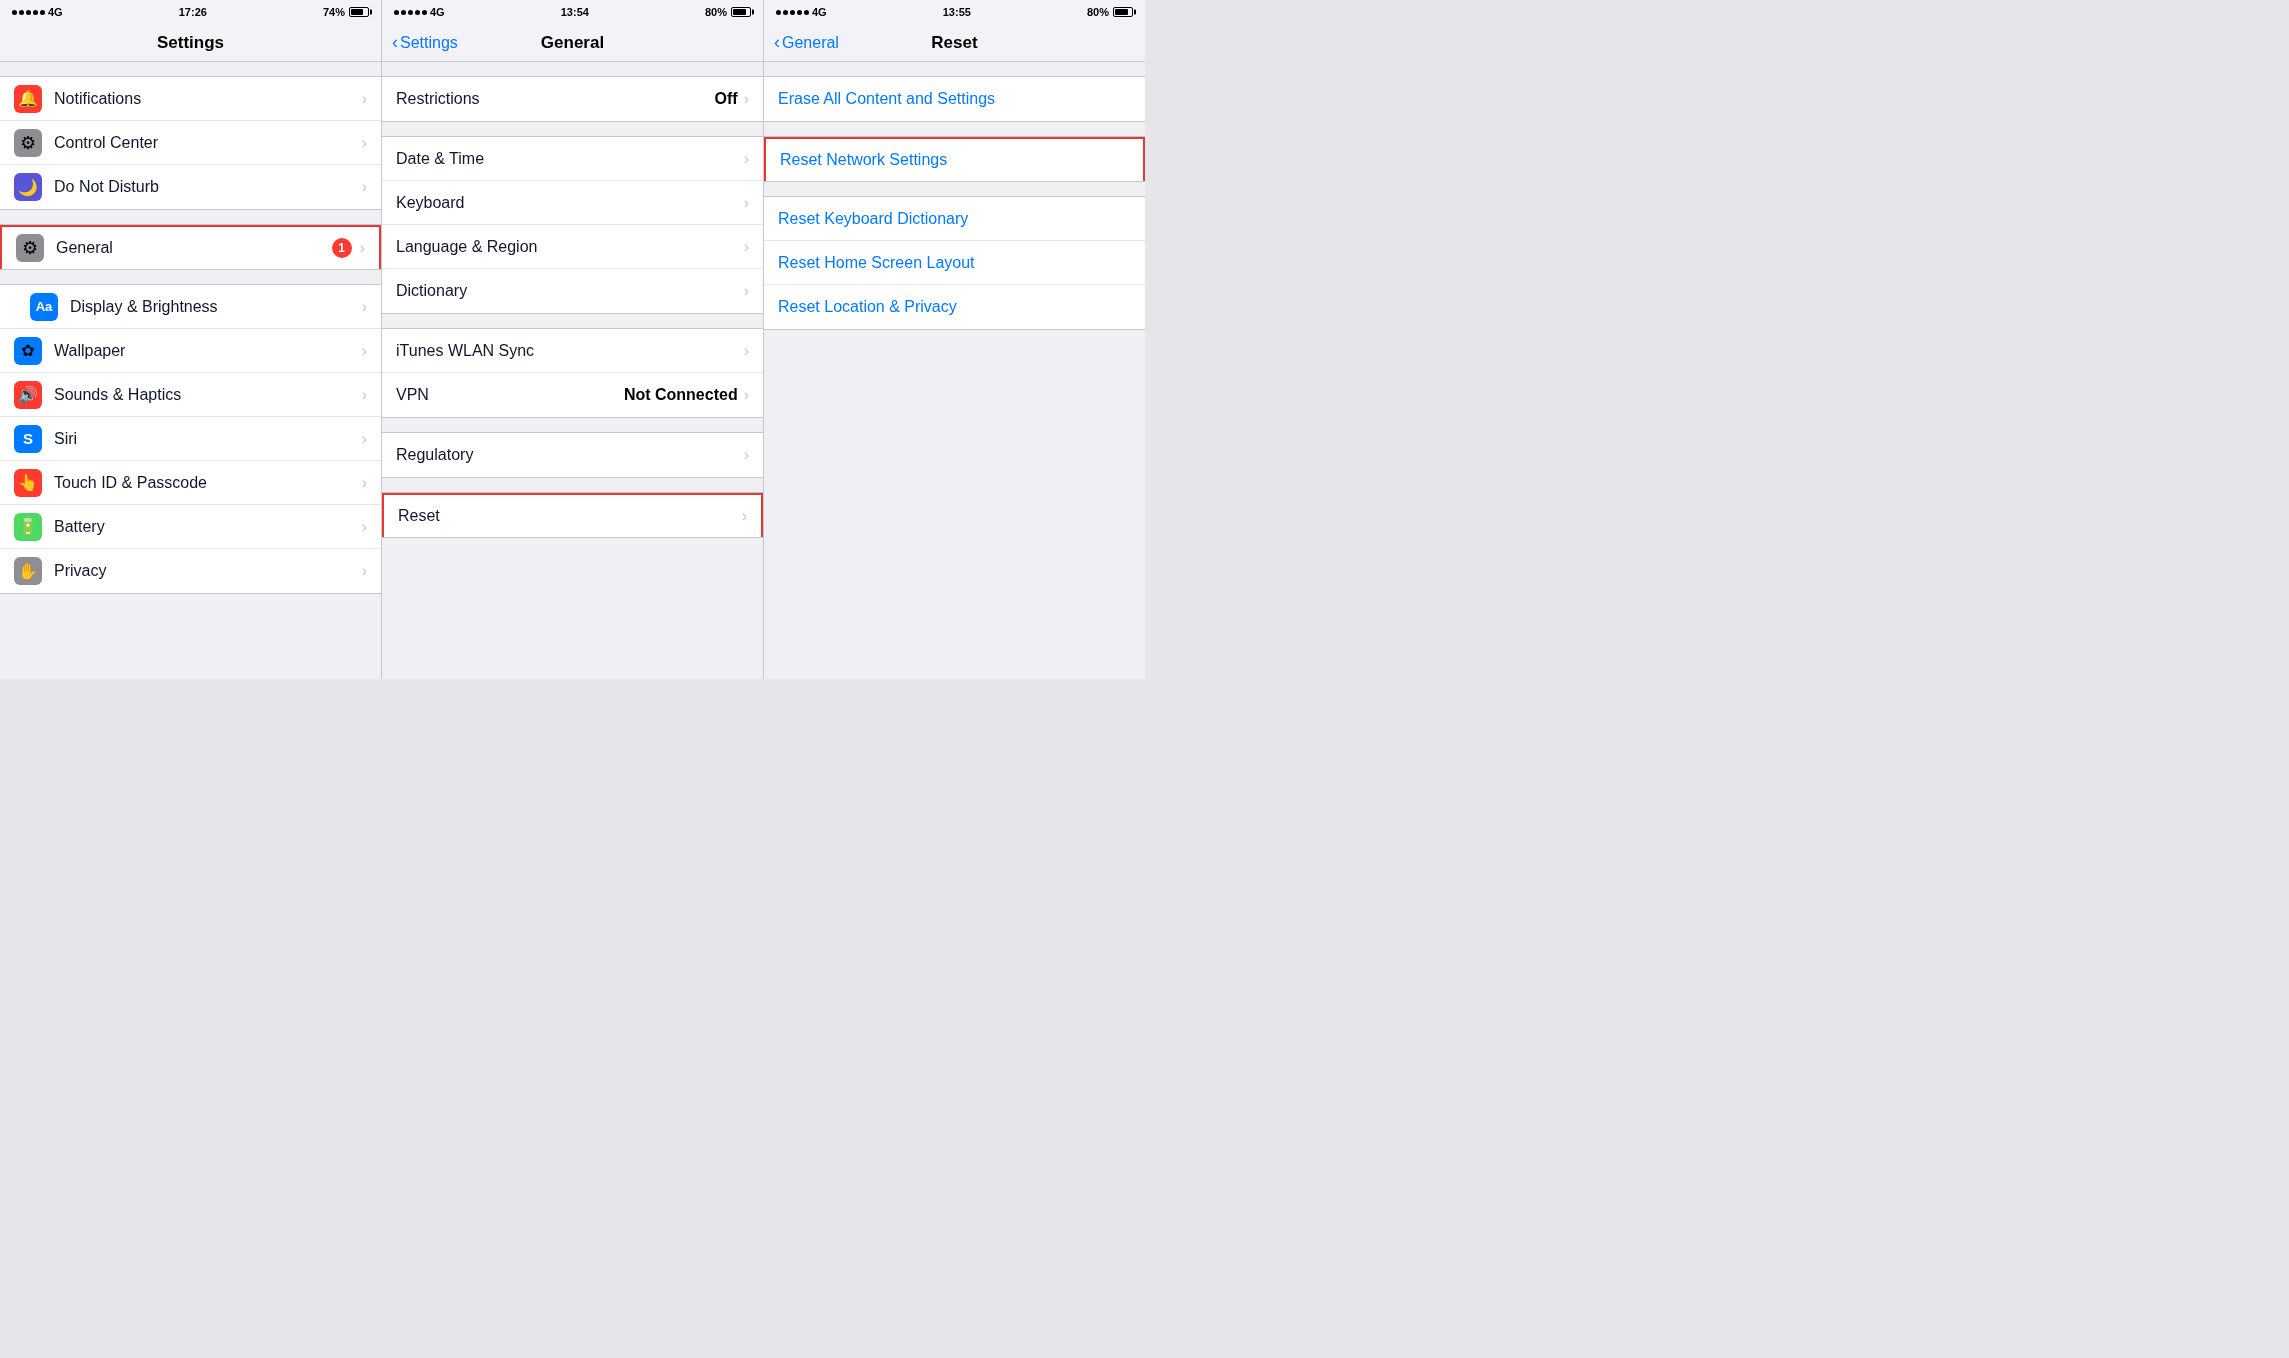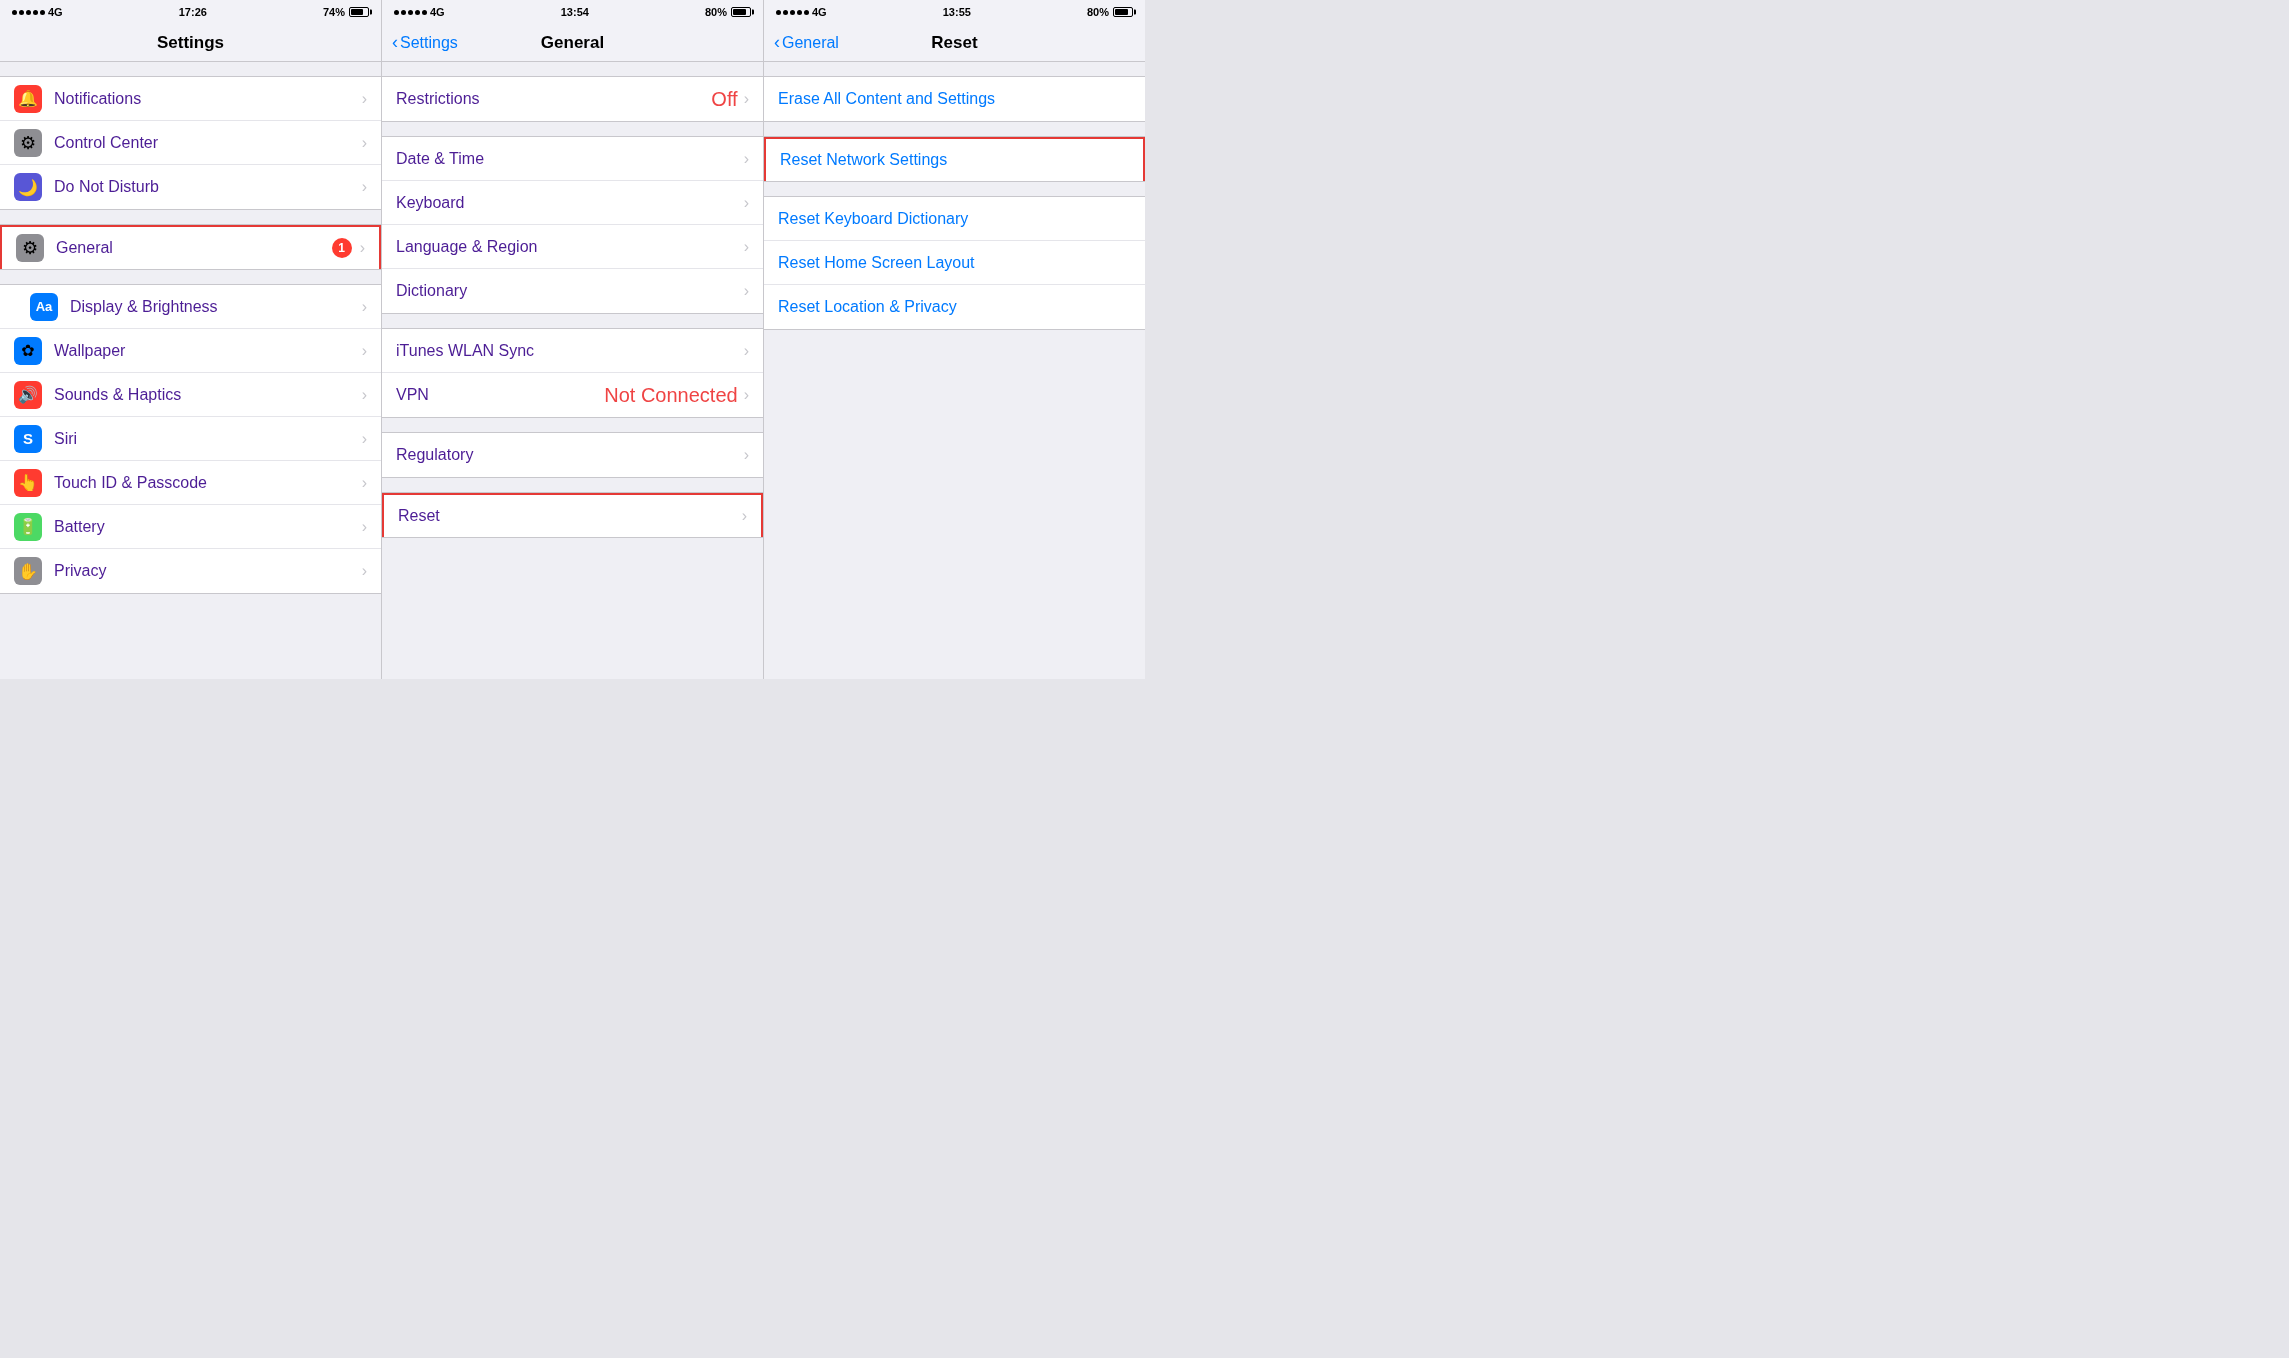--- a/index.html
+++ b/index.html
@@ -117,27 +117,28 @@
       border-radius: 6px;
       display: flex; align-items: center; justify-content: center;
       margin-right: 12px;
       flex-shrink: 0;
       font-size: 16px;
     }
 
     .row-label {
       flex: 1;
       font-size: 16px;
-      color: #4c1d95;
+      color: #0f172a;
     }
 
     .row-value {
-      font-size: 20px;
-      color: #ef4444;
+      font-size: 16px;
+      color: #000000;
       margin-right: 6px;
+      font-weight: bold;
     }
 
     .row-chevron {
       color: #c7c7cc;
       font-size: 16px;
     }
 
     .row-badge {
       background: #ff3b30;
       color: #fff;

